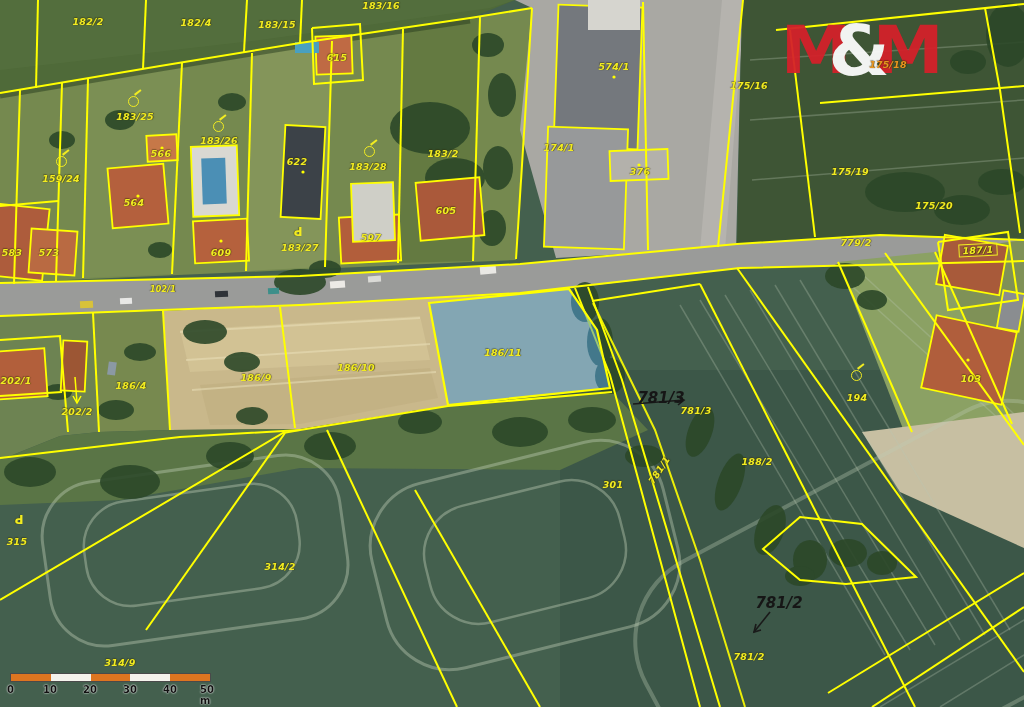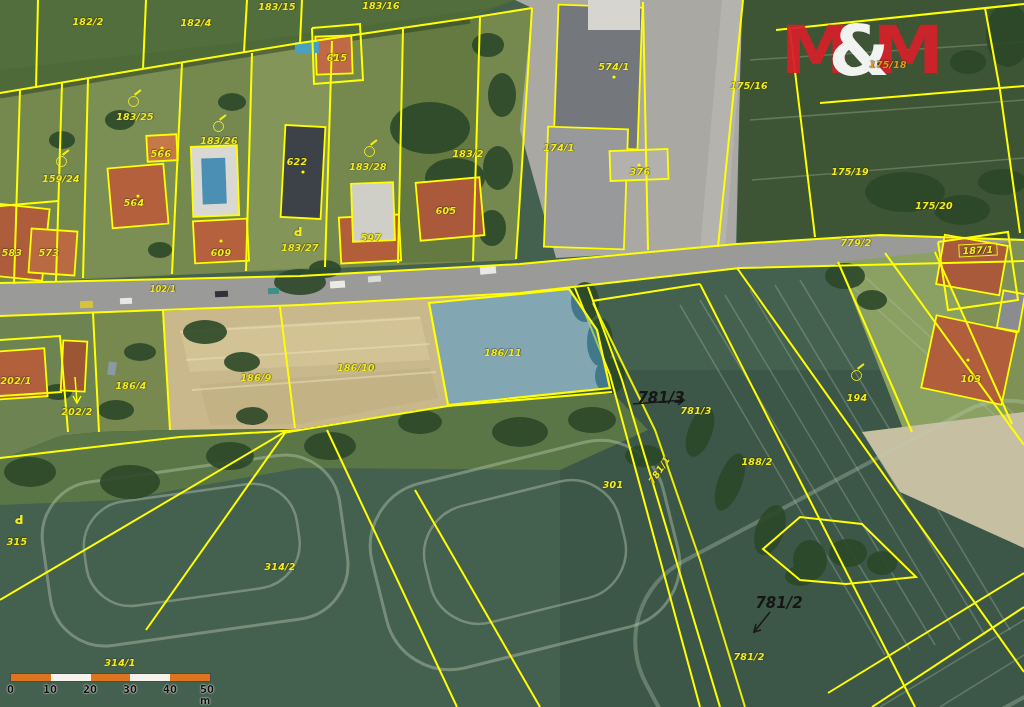--- a/index.html
+++ b/index.html
@@ -272,31 +272,31 @@
     <polyline points="633,404 684,400"></polyline>
     <polyline points="677,396 684,400 678,405"></polyline>
     <polyline points="770,612 754,632"></polyline>
     <polyline points="756,624 754,632 761,630"></polyline>
   </g>
 </svg>
 
 <div id="labels">
       <span class="plabel" style="left: 88px; top: 21px;">182/2</span>
       <span class="plabel" style="left: 196px; top: 22px;">182/4</span>
-      <span class="plabel" style="left: 277px; top: 6px;">183/15</span>
+      <span class="plabel" style="left: 277px; top: 24px;">183/15</span>
       <span class="plabel" style="left: 381px; top: 5px;">183/16</span>
       <span class="plabel" style="left: 337px; top: 57px;">615</span>
       <span class="plabel" style="left: 135px; top: 116px;">183/25</span>
       <span class="plabel" style="left: 219px; top: 140px;">183/26</span>
       <span class="plabel" style="left: 161px; top: 153px;">566</span>
       <span class="plabel" style="left: 61px; top: 178px;">159/24</span>
       <span class="plabel" style="left: 134px; top: 202px;">564</span>
       <span class="plabel" style="left: 297px; top: 161px;">622</span>
       <span class="plabel" style="left: 368px; top: 166px;">183/28</span>
-      <span class="plabel" style="left: 443px; top: 153px; margin-left: 25px;">183/2</span>
+      <span class="plabel" style="left: 443px; top: 153px;">183/2</span>
       <span class="plabel" style="left: 446px; top: 210px;">605</span>
       <span class="plabel" style="left: 371px; top: 237px;">597</span>
       <span class="plabel" style="left: 300px; top: 247px;">183/27</span>
       <span class="plabel" style="left: 12px; top: 252px;">583</span>
       <span class="plabel" style="left: 49px; top: 252px;">573</span>
       <span class="plabel" style="left: 221px; top: 252px;">609</span>
       <span class="plabel" style="left: 614px; top: 66px;">574/1</span>
       <span class="plabel" style="left: 559px; top: 147px;">174/1</span>
       <span class="plabel" style="left: 640px; top: 171px;">376</span>
       <span class="plabel" style="left: 749px; top: 85px;">175/16</span>
@@ -309,21 +309,21 @@
       <span class="plabel" style="left: 857px; top: 397px;">194</span>
       <span class="plabel" style="left: 163px; top: 289px; font-size: 8px;">102/1</span>
       <span class="plabel" style="left: 131px; top: 385px;">186/4</span>
       <span class="plabel" style="left: 223px; top: 377px; margin-left: 33px;">186/9</span>
       <span class="plabel" style="left: 356px; top: 367px;">186/10</span>
       <span class="plabel" style="left: 503px; top: 352px;">186/11</span>
       <span class="plabel" style="left: 16px; top: 380px;">202/1</span>
       <span class="plabel" style="left: 77px; top: 411px;">202/2</span>
       <span class="plabel" style="left: 17px; top: 541px;">315</span>
       <span class="plabel" style="left: 280px; top: 566px;">314/2</span>
-      <span class="plabel" style="left: 120px; top: 662px;">314/1</span>
+      <span class="plabel" style="left: 120px; top: 662px;">314/9</span>
       <span class="plabel" style="left: 613px; top: 484px;">301</span>
       <span class="plabel" style="left: 659px; top: 470px; transform: translate(-50%, -50%) rotate(-57deg);">781/1</span>
       <span class="plabel" style="left: 757px; top: 461px;">188/2</span>
       <span class="plabel" style="left: 696px; top: 410px;">781/3</span>
       <span class="plabel" style="left: 749px; top: 656px;">781/2</span>
       <div class="sym sym-flag" style="left: 133px; top: 101px;"></div>
       <div class="sym sym-flag" style="left: 218px; top: 126px;"></div>
       <div class="sym sym-flag" style="left: 61px; top: 161px;"></div>
       <div class="sym sym-flag" style="left: 369px; top: 151px;"></div>
       <div class="sym sym-flag" style="left: 856px; top: 375px;"></div>

